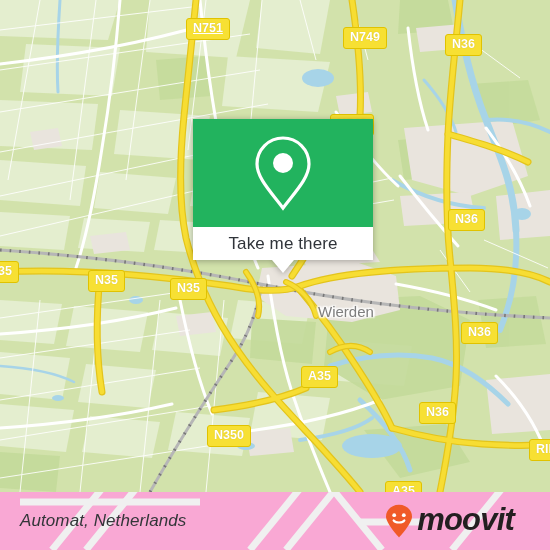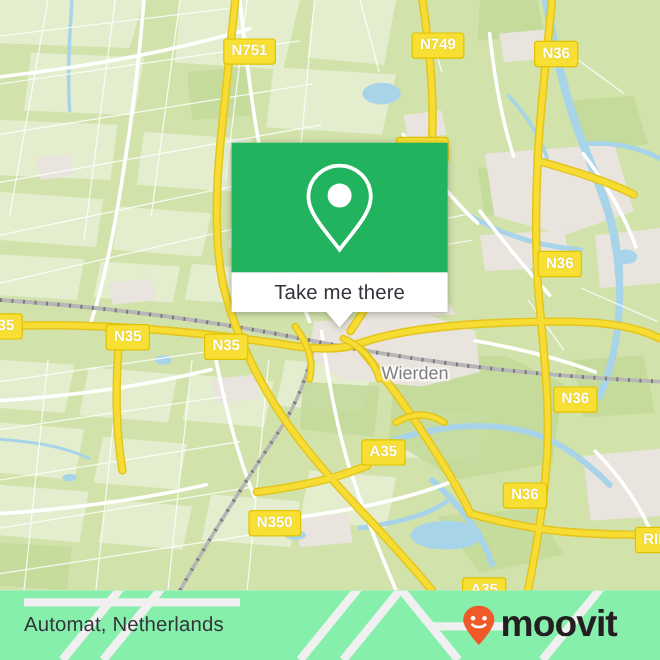--- a/index.html
+++ b/index.html
@@ -118,22 +118,23 @@
     border-top: 13px solid #ffffff;
   }
 
   
   #footer {
     position: absolute;
     left: 0;
     top: 492px;
     width: 550px;
     height: 58px;
-    background: #86efac;
+    background: #f9a8d4;
     overflow: hidden;
+    font-style: italic;
   }
   #footer-watermark { position:absolute; left:0; top:0; }
   #footer-title {
     position: absolute;
     left: 20px;
     top: 50%;
     transform: translateY(-50%);
     font-size: 17px;
     color: #333639;
     letter-spacing: 0.1px;
@@ -345,21 +346,21 @@
             <path d="M246,272 C256,286 262,300 258,316"></path>
             <path d="M286,282 C300,288 312,300 316,316"></path>
             <path d="M330,352 C344,344 358,344 370,352"></path>
           </g>
         </g>
       </g>
     </svg>
 
     <div class="city-label" style="left:318px; top:283px;margin-top:20px;">Wierden</div>
 
-    <div class="shield" style="left:186px; top:32px;">N751</div>
+    <div class="shield" style="left:186px; top:18px;text-decoration:underline;">N751</div>
     <div class="shield" style="left:343px; top:27px;">N749</div>
     <div class="shield" style="left:445px; top:34px;">N36</div>
     <div class="shield" style="left:330px; top:114px;">N749</div>
     <div class="shield" style="left:448px; top:209px;">N36</div>
     <div class="shield" style="left:-9px; top:261px;">35</div>
     <div class="shield" style="left:88px; top:270px;">N35</div>
     <div class="shield" style="left:170px; top:278px;">N35</div>
     <div class="shield" style="left:461px; top:322px;">N36</div>
     <div class="shield" style="left:301px; top:366px;">A35</div>
     <div class="shield" style="left:419px; top:402px;">N36</div>

